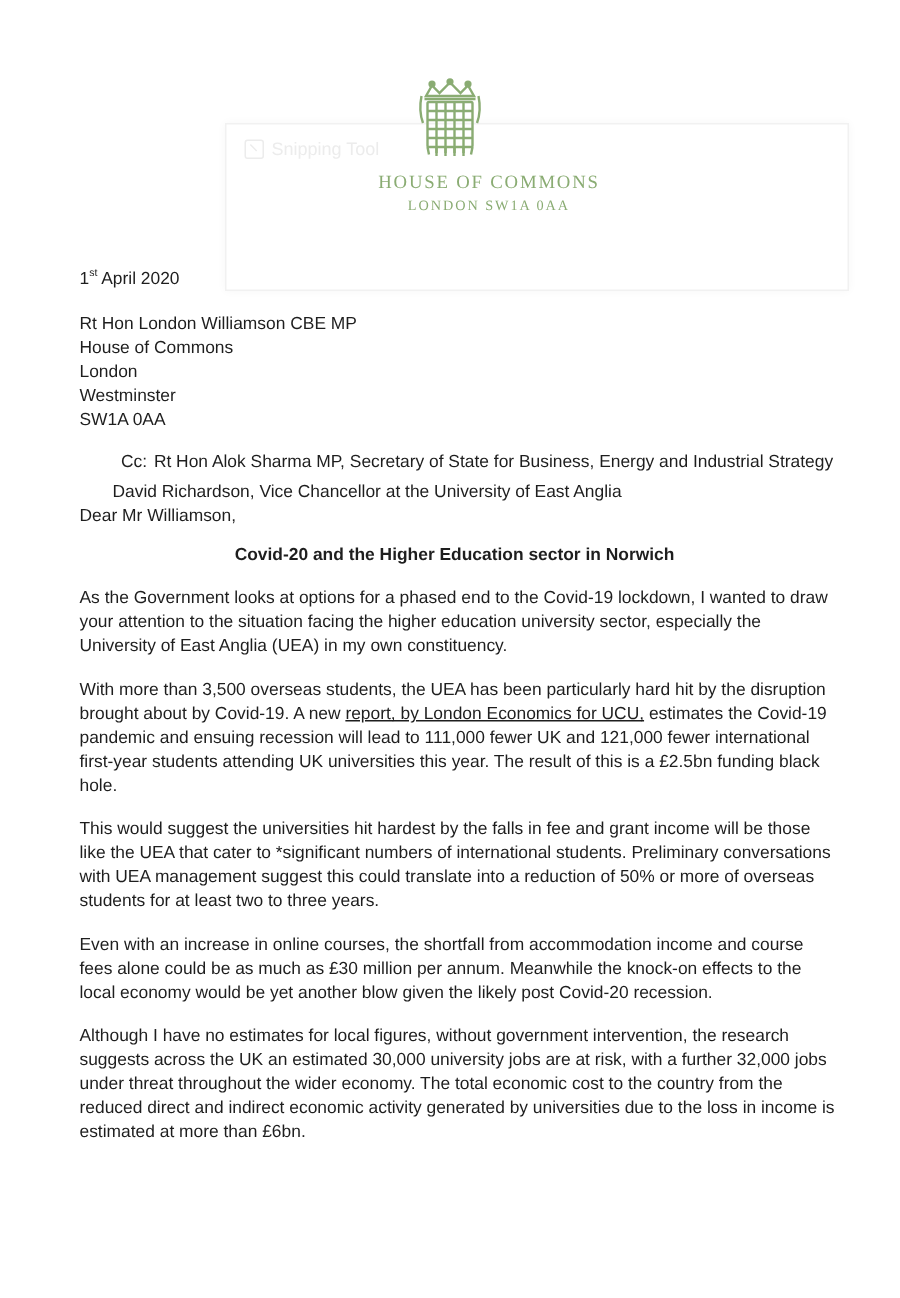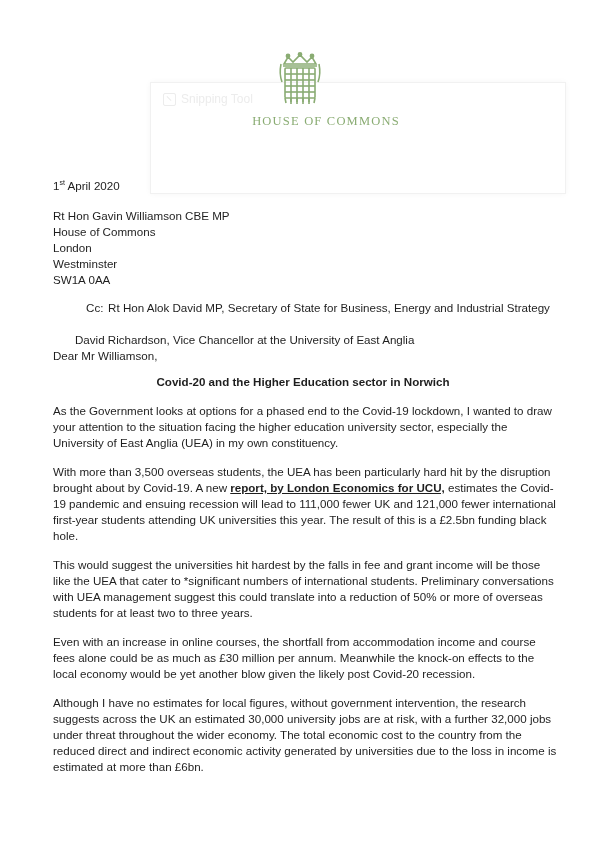--- a/index.html
+++ b/index.html
@@ -96,31 +96,31 @@
     }
     .address {
       margin-top: 14px;
     }
     .address div { height: 16px; }
     .cc {
       margin-top: 12px;
     }
     .cc-line { display: flex; justify-content: center; }
     .cc-label { width: 22px; }
-    .cc-second { padding-left: 22px; margin-top: 16px; }
+    .cc-second { padding-left: 22px; margin-top: 4px; }
     .salutation { }
     .subject {
       margin-top: 10px;
       text-align: center;
       font-weight: bold;
       width: 500px;
     }
     .para { margin-top: 13px; width: 505px; }
     .link {
-      font-weight: bold;
+      font-weight: normal;
       text-decoration: underline;
       color: #1e1e1e;
     }
   </style>
 </head>
 <body>
 
 <div class="snip-overlay">
   <div class="snip-title">
     <span class="snip-icon"></span>
@@ -148,37 +148,38 @@
       <line x1="31" y1="16" x2="31" y2="50"></line>
       <line x1="7" y1="22" x2="37" y2="22"></line>
       <line x1="7" y1="28" x2="37" y2="28"></line>
       <line x1="7" y1="34" x2="37" y2="34"></line>
       <line x1="7" y1="40" x2="37" y2="40"></line>
 
       <path d="M7 46 L8 51 M13 46 L13 52 M19 46 L19 52 M25 46 L25 52 M31 46 L31 52 M37 46 L36 51"></path>
     </g>
   </svg>
   <div class="lh-name">HOUSE OF COMMONS</div>
+  <div class="lh-address">LONDON SW1A 0AA</div>
 </div>
 
 <div class="letter">
   <div class="date"><span>1</span><sup>st</sup><span> April 2020</span></div>
 
   <div class="address">
-    <div>Rt Hon Gavin Williamson CBE MP</div>
+    <div>Rt Hon London Williamson CBE MP</div>
     <div>House of Commons</div>
     <div>London</div>
     <div>Westminster</div>
     <div>SW1A 0AA</div>
   </div>
 
   <div class="cc">
     <div class="cc-line">
       <span class="cc-label">Cc:</span>
-      <span>Rt Hon Alok David MP, Secretary of State for Business, Energy and Industrial Strategy</span>
+      <span>Rt Hon Alok Sharma MP, Secretary of State for Business, Energy and Industrial Strategy</span>
     </div>
     <div class="cc-second">David Richardson, Vice Chancellor at the University of East Anglia</div>
   </div>
 
   <div class="salutation">Dear Mr Williamson,</div>
 
   <div class="subject">Covid-20 and the Higher Education sector in Norwich</div>
 
   <p class="para" style="margin-bottom:0">As the Government looks at options for a phased end to the Covid-19 lockdown, I wanted to draw your attention to the situation facing the higher education university sector, especially the University of East Anglia (UEA) in my own constituency.</p>
 

